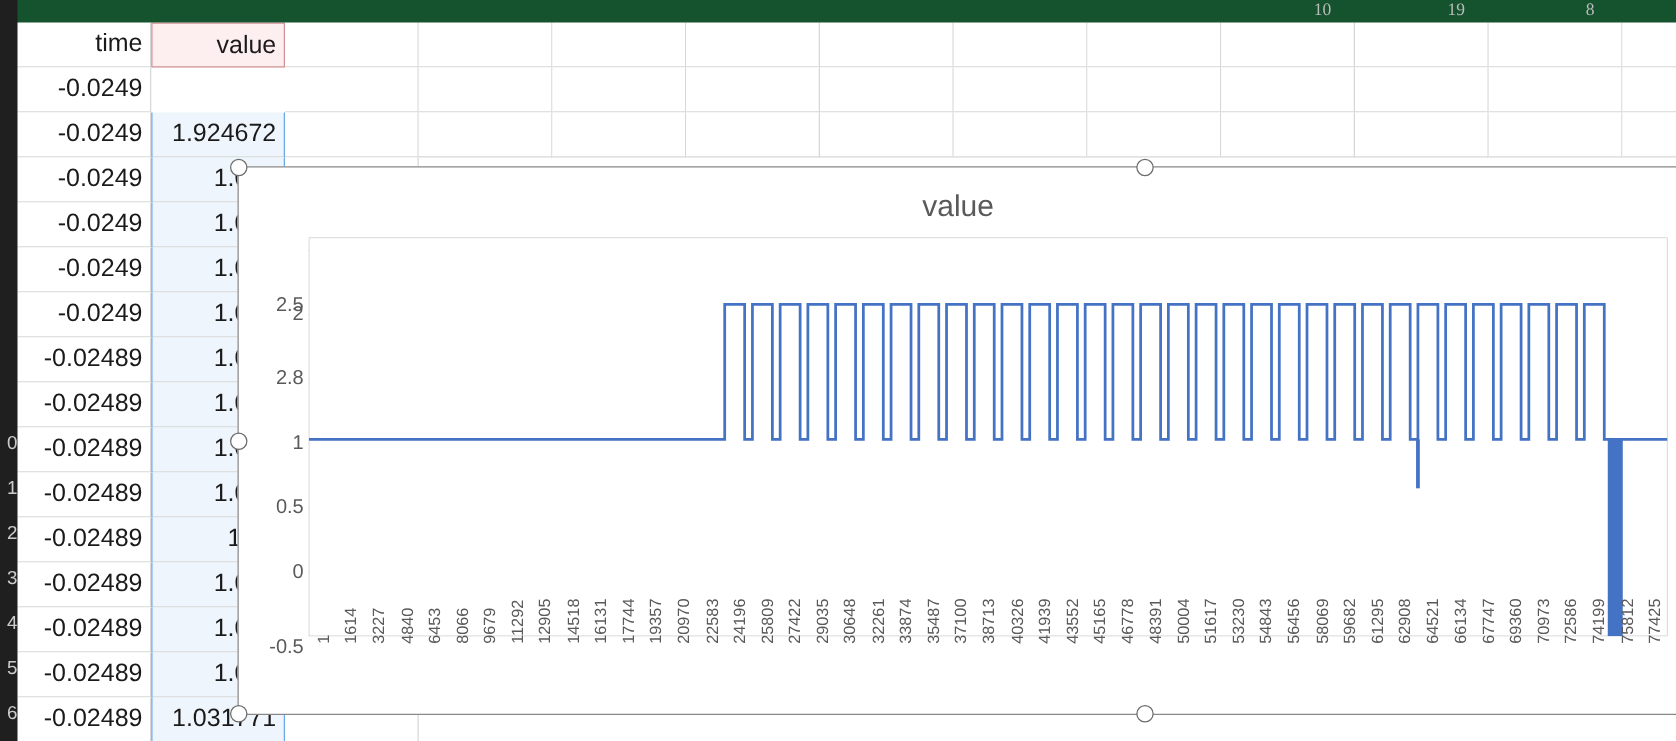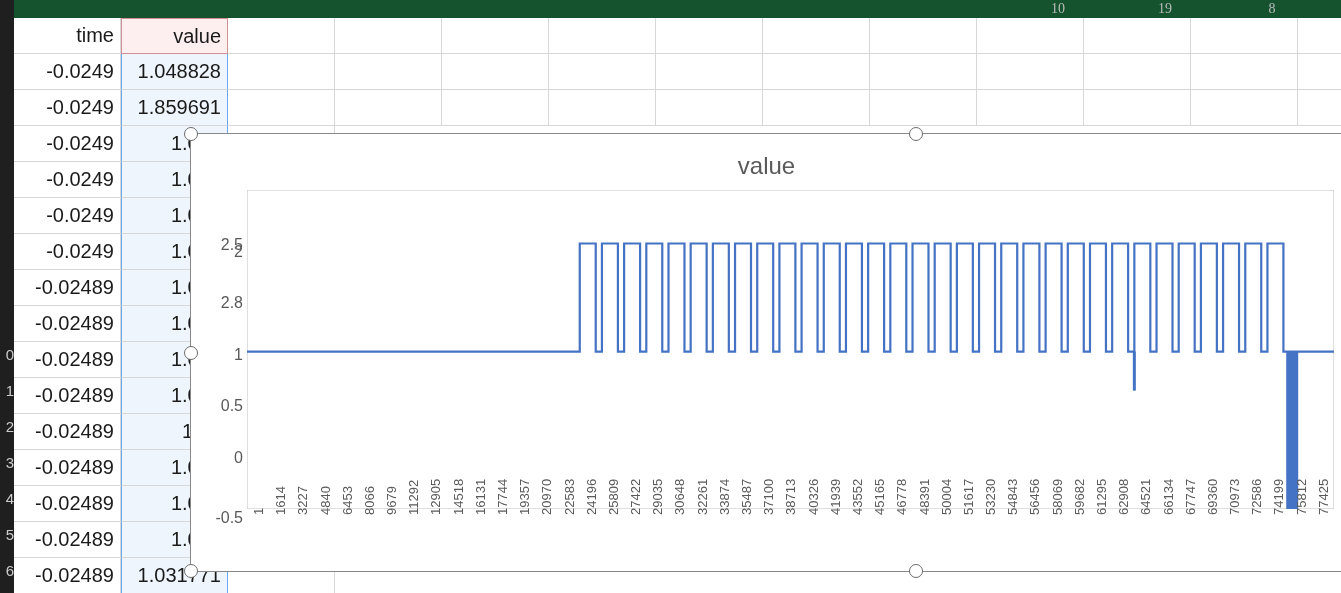--- a/index.html
+++ b/index.html
@@ -209,35 +209,34 @@
   <div class="cell col6 row1"></div>
   <div class="cell col7 row1"></div>
   <div class="cell col8 row1"></div>
   <div class="cell col9 row1"></div>
   <div class="cell col10 row1"></div>
   <div class="cell col11 row1"></div>
   <div class="cell col12 row1"></div>
   <div class="cell col13 row1"></div>
 
   <div class="cell col1 row2">-0.0249</div>
-  <div class="cell col2 row2 datacell">1.048828</div>
   <div class="cell col3 row2"></div>
   <div class="cell col4 row2"></div>
   <div class="cell col5 row2"></div>
   <div class="cell col6 row2"></div>
   <div class="cell col7 row2"></div>
   <div class="cell col8 row2"></div>
   <div class="cell col9 row2"></div>
   <div class="cell col10 row2"></div>
   <div class="cell col11 row2"></div>
   <div class="cell col12 row2"></div>
   <div class="cell col13 row2"></div>
 
   <div class="cell col1 row3">-0.0249</div>
-  <div class="cell col2 row3 datacell">1.859691</div>
+  <div class="cell col2 row3 datacell">1.924672</div>
   <div class="cell col3 row3"></div>
   <div class="cell col4 row3"></div>
   <div class="cell col5 row3"></div>
   <div class="cell col6 row3"></div>
   <div class="cell col7 row3"></div>
   <div class="cell col8 row3"></div>
   <div class="cell col9 row3"></div>
   <div class="cell col10 row3"></div>
   <div class="cell col11 row3"></div>
   <div class="cell col12 row3"></div>

